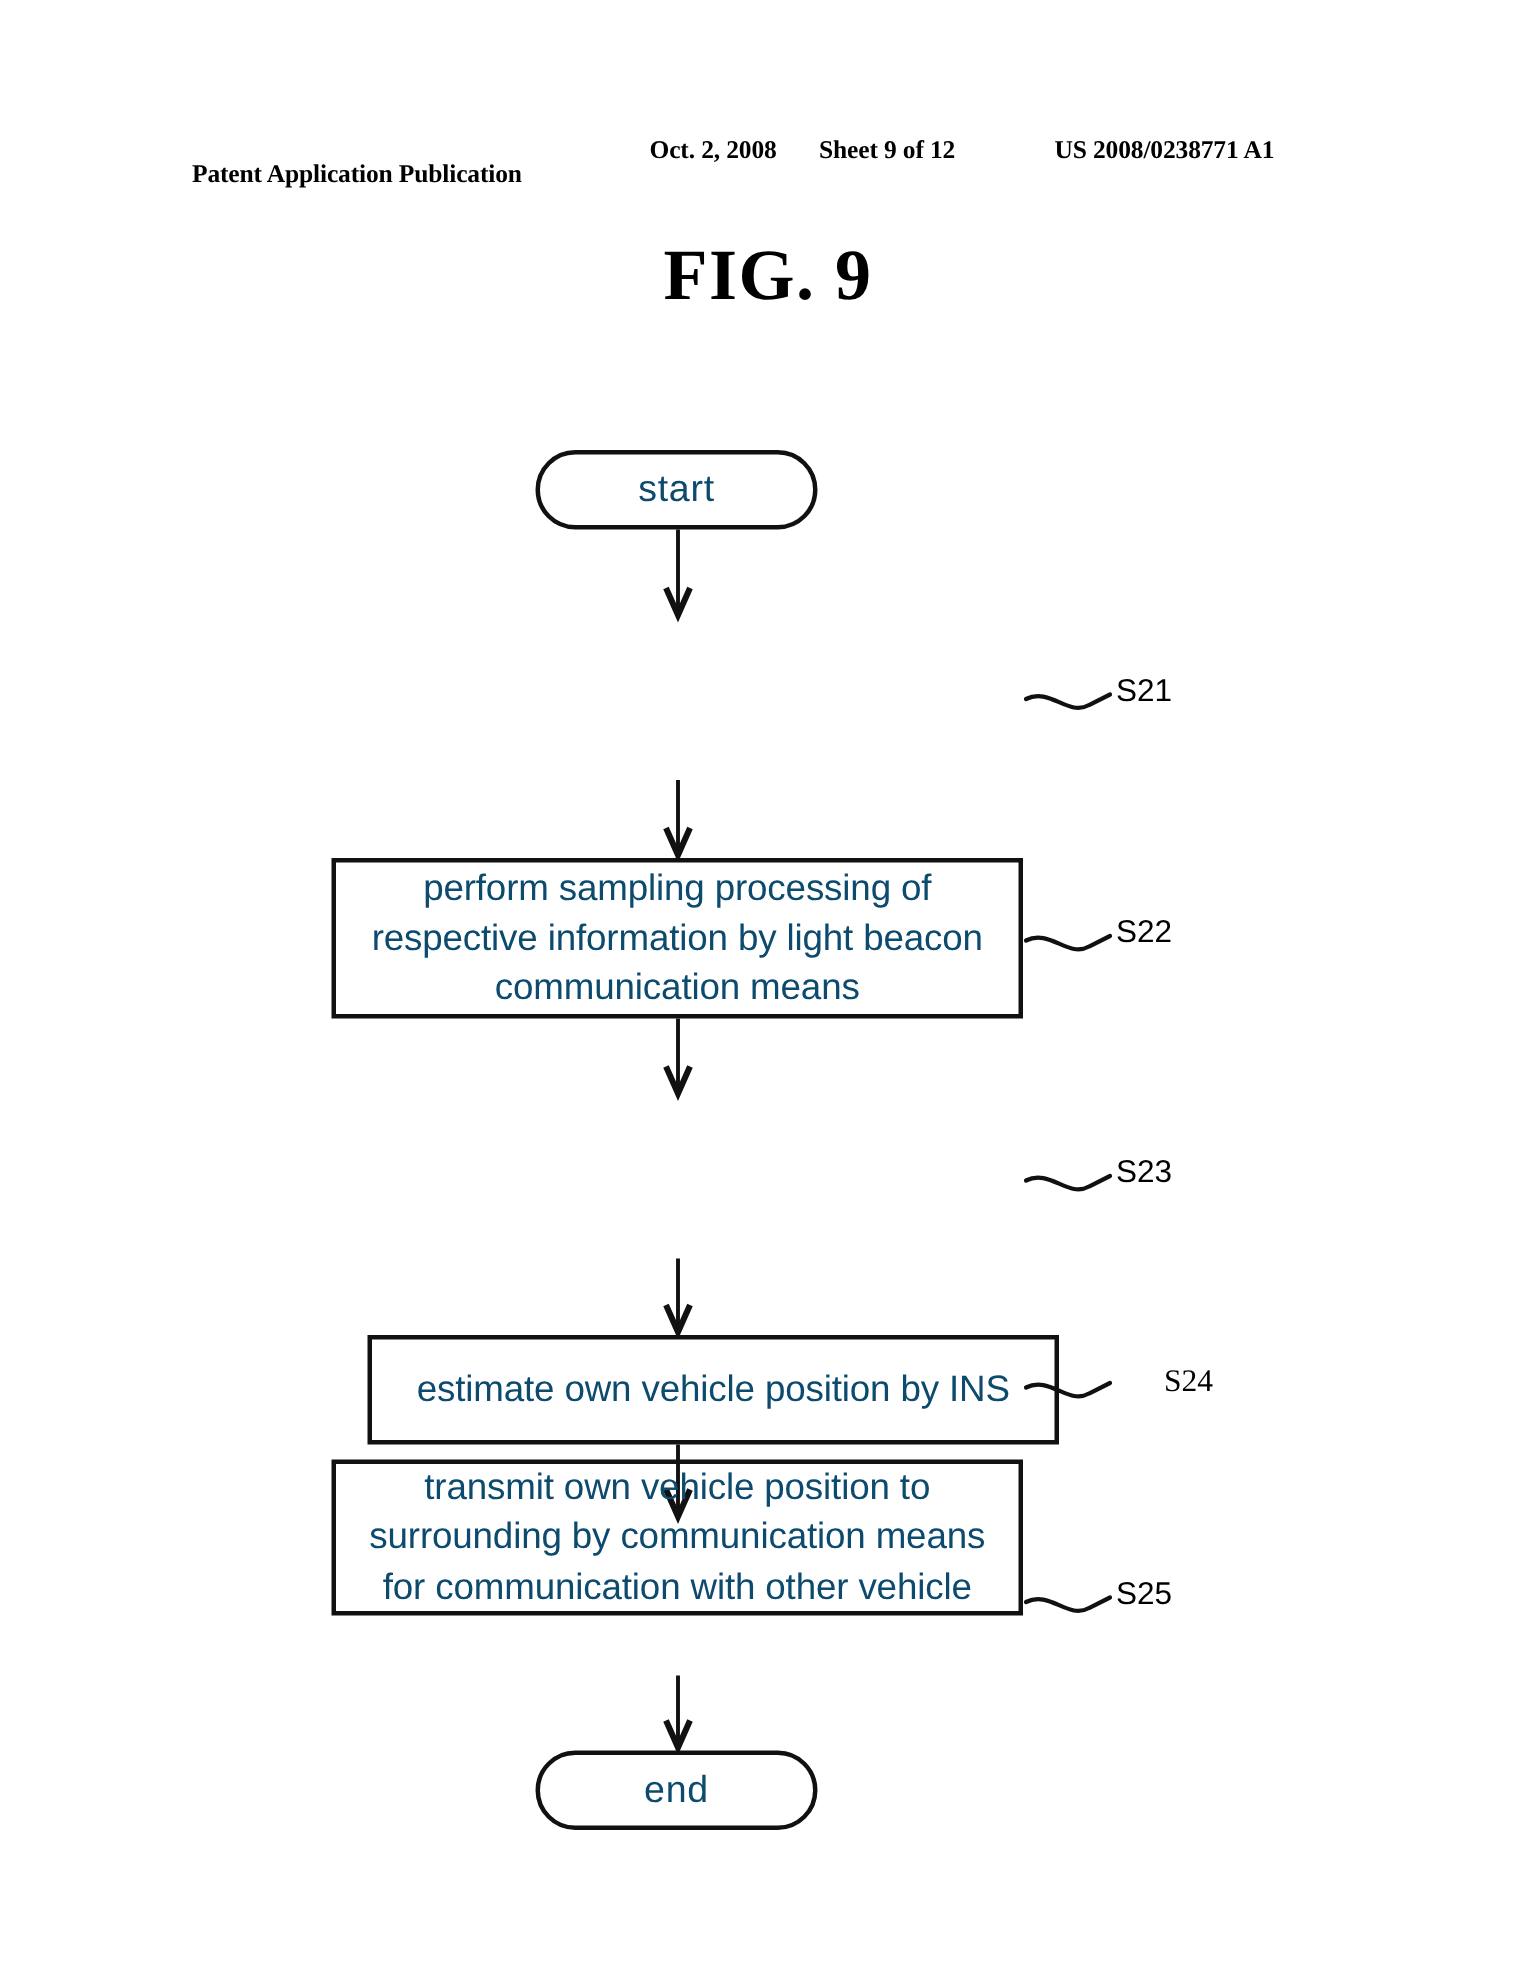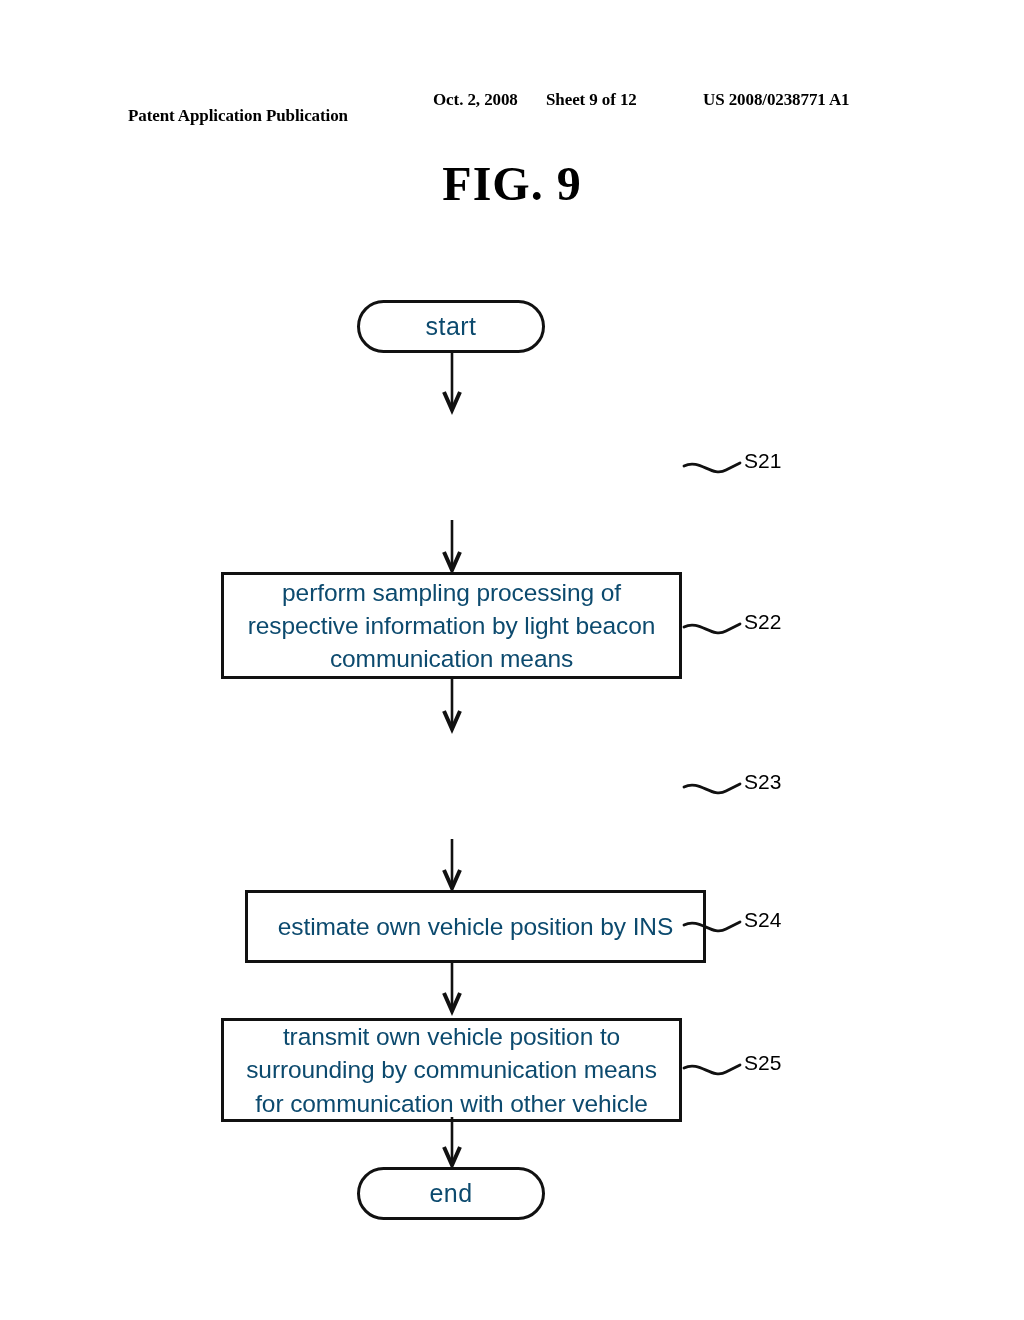--- a/index.html
+++ b/index.html
@@ -92,36 +92,36 @@
     display: block;
     white-space: pre-line;
   }
 
   
   #node-start { left: 357px; top: 300px; width: 188px; height: 53px; }
   #node-s21   { left: 221px; top: 412px; width: 461px; height: 108px; }
   #node-s22   { left: 221px; top: 572px; width: 461px; height: 107px; }
   #node-s23   { left: 221px; top: 731px; width: 461px; height: 108px; }
   #node-s24   { left: 221px; top: 890px; width: 461px; height: 73px; margin-left: 24px; }
-  #node-s25   { left: 221px; top: 1018px; width: 461px; height: 104px; }
+  #node-s25   { left: 221px; top: 973px; width: 461px; height: 104px; }
   #node-end   { left: 357px; top: 1167px; width: 188px; height: 53px; }
 
   
   .step-label {
     position: absolute;
     font-family: "Liberation Sans", sans-serif;
     font-size: 21px;
     letter-spacing: 0px;
     white-space: nowrap;
     color: #000;
   }
   #label-s21 { left: 744px; top: 449px; }
   #label-s22 { left: 744px; top: 610px; }
   #label-s23 { left: 744px; top: 770px; }
-  #label-s24 { left: 744px; top: 908px; }
+  #label-s24 { left: 776px; top: 908px; font-family: Liberation Serif, serif; }
   #label-s25 { left: 744px; top: 1051px; }
 </style>
 </head>
 <body>
 
 <div class="page-header">
   <span class="hdr-pub">Patent Application Publication</span>
   <span class="hdr-date">Oct. 2, 2008</span>
   <span class="hdr-sheet">Sheet 9 of 12</span>
   <span class="hdr-patno">US 2008/0238771 A1</span>

